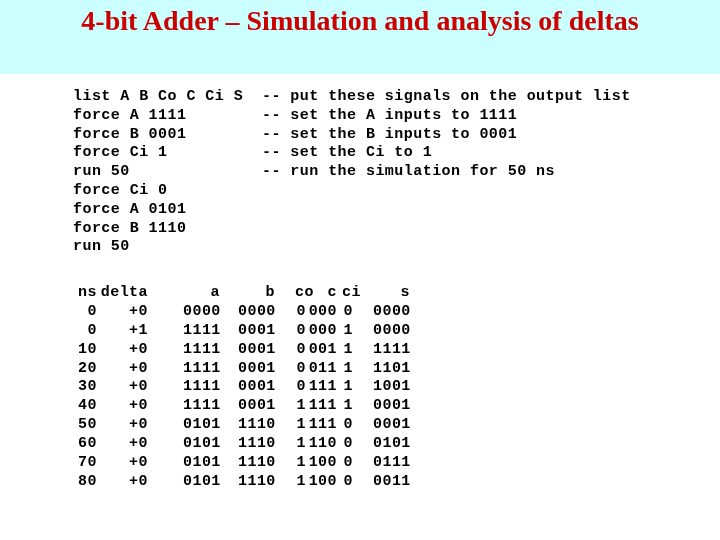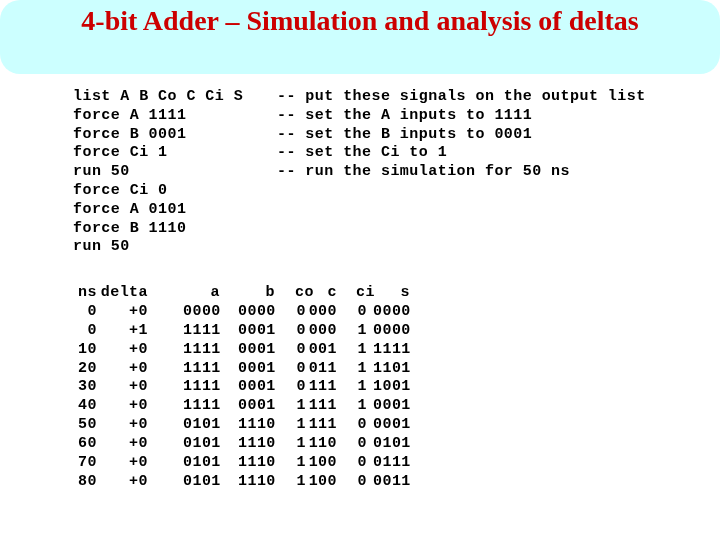--- a/index.html
+++ b/index.html
@@ -17,21 +17,20 @@
   }
 
   
   #title-band {
     position: absolute;
     left: 0;
     top: 0;
     width: 720px;
     height: 74px;
     background: #ccffff;
-    border-radius: 20px;
   }
   #slide-title {
     position: absolute;
     left: 30px;
     top: 4px;
     width: 660px;
     text-align: center;
     font-family: "Liberation Serif", "DejaVu Serif", serif;
     font-weight: bold;
     font-size: 28px;
@@ -72,21 +71,21 @@
     line-height: 18.8px;
   }
   .cmd-text {
     position: absolute;
     left: 0;
     top: 0;
     margin-left: 8px;
   }
   .cmd-comment {
     position: absolute;
-    left: 212px;
+    left: 197px;
     top: 0;
   }
 
   
   #results-table {
     position: absolute;
     left: 65px;
     top: 210px;
   }
   .tbl-row {
@@ -98,21 +97,21 @@
     position: absolute;
     top: 0;
     text-align: right;
   }
   .col-ns    { left:   0px; width: 32px; }
   .col-delta { left:  27px; width: 56px; }
   .col-a     { left: 118px; width: 37px; }
   .col-b     { left: 173px; width: 37px; }
   .col-co    { left: 230px; width: 11px; }
   .col-c     { left: 243px; width: 29px; }
-  .col-ci    { left: 291px; width: 11px; }
+  .col-ci    { left: 277px; width: 11px; }
   .col-s     { left: 308px; width: 37px; }
 
   .tbl-head .cell { font-weight: bold; }
 </style>
 </head>
 <body>
 
 <div id="title-band">
   <div id="slide-title">4-bit Adder – Simulation and analysis of deltas</div>
 </div>

